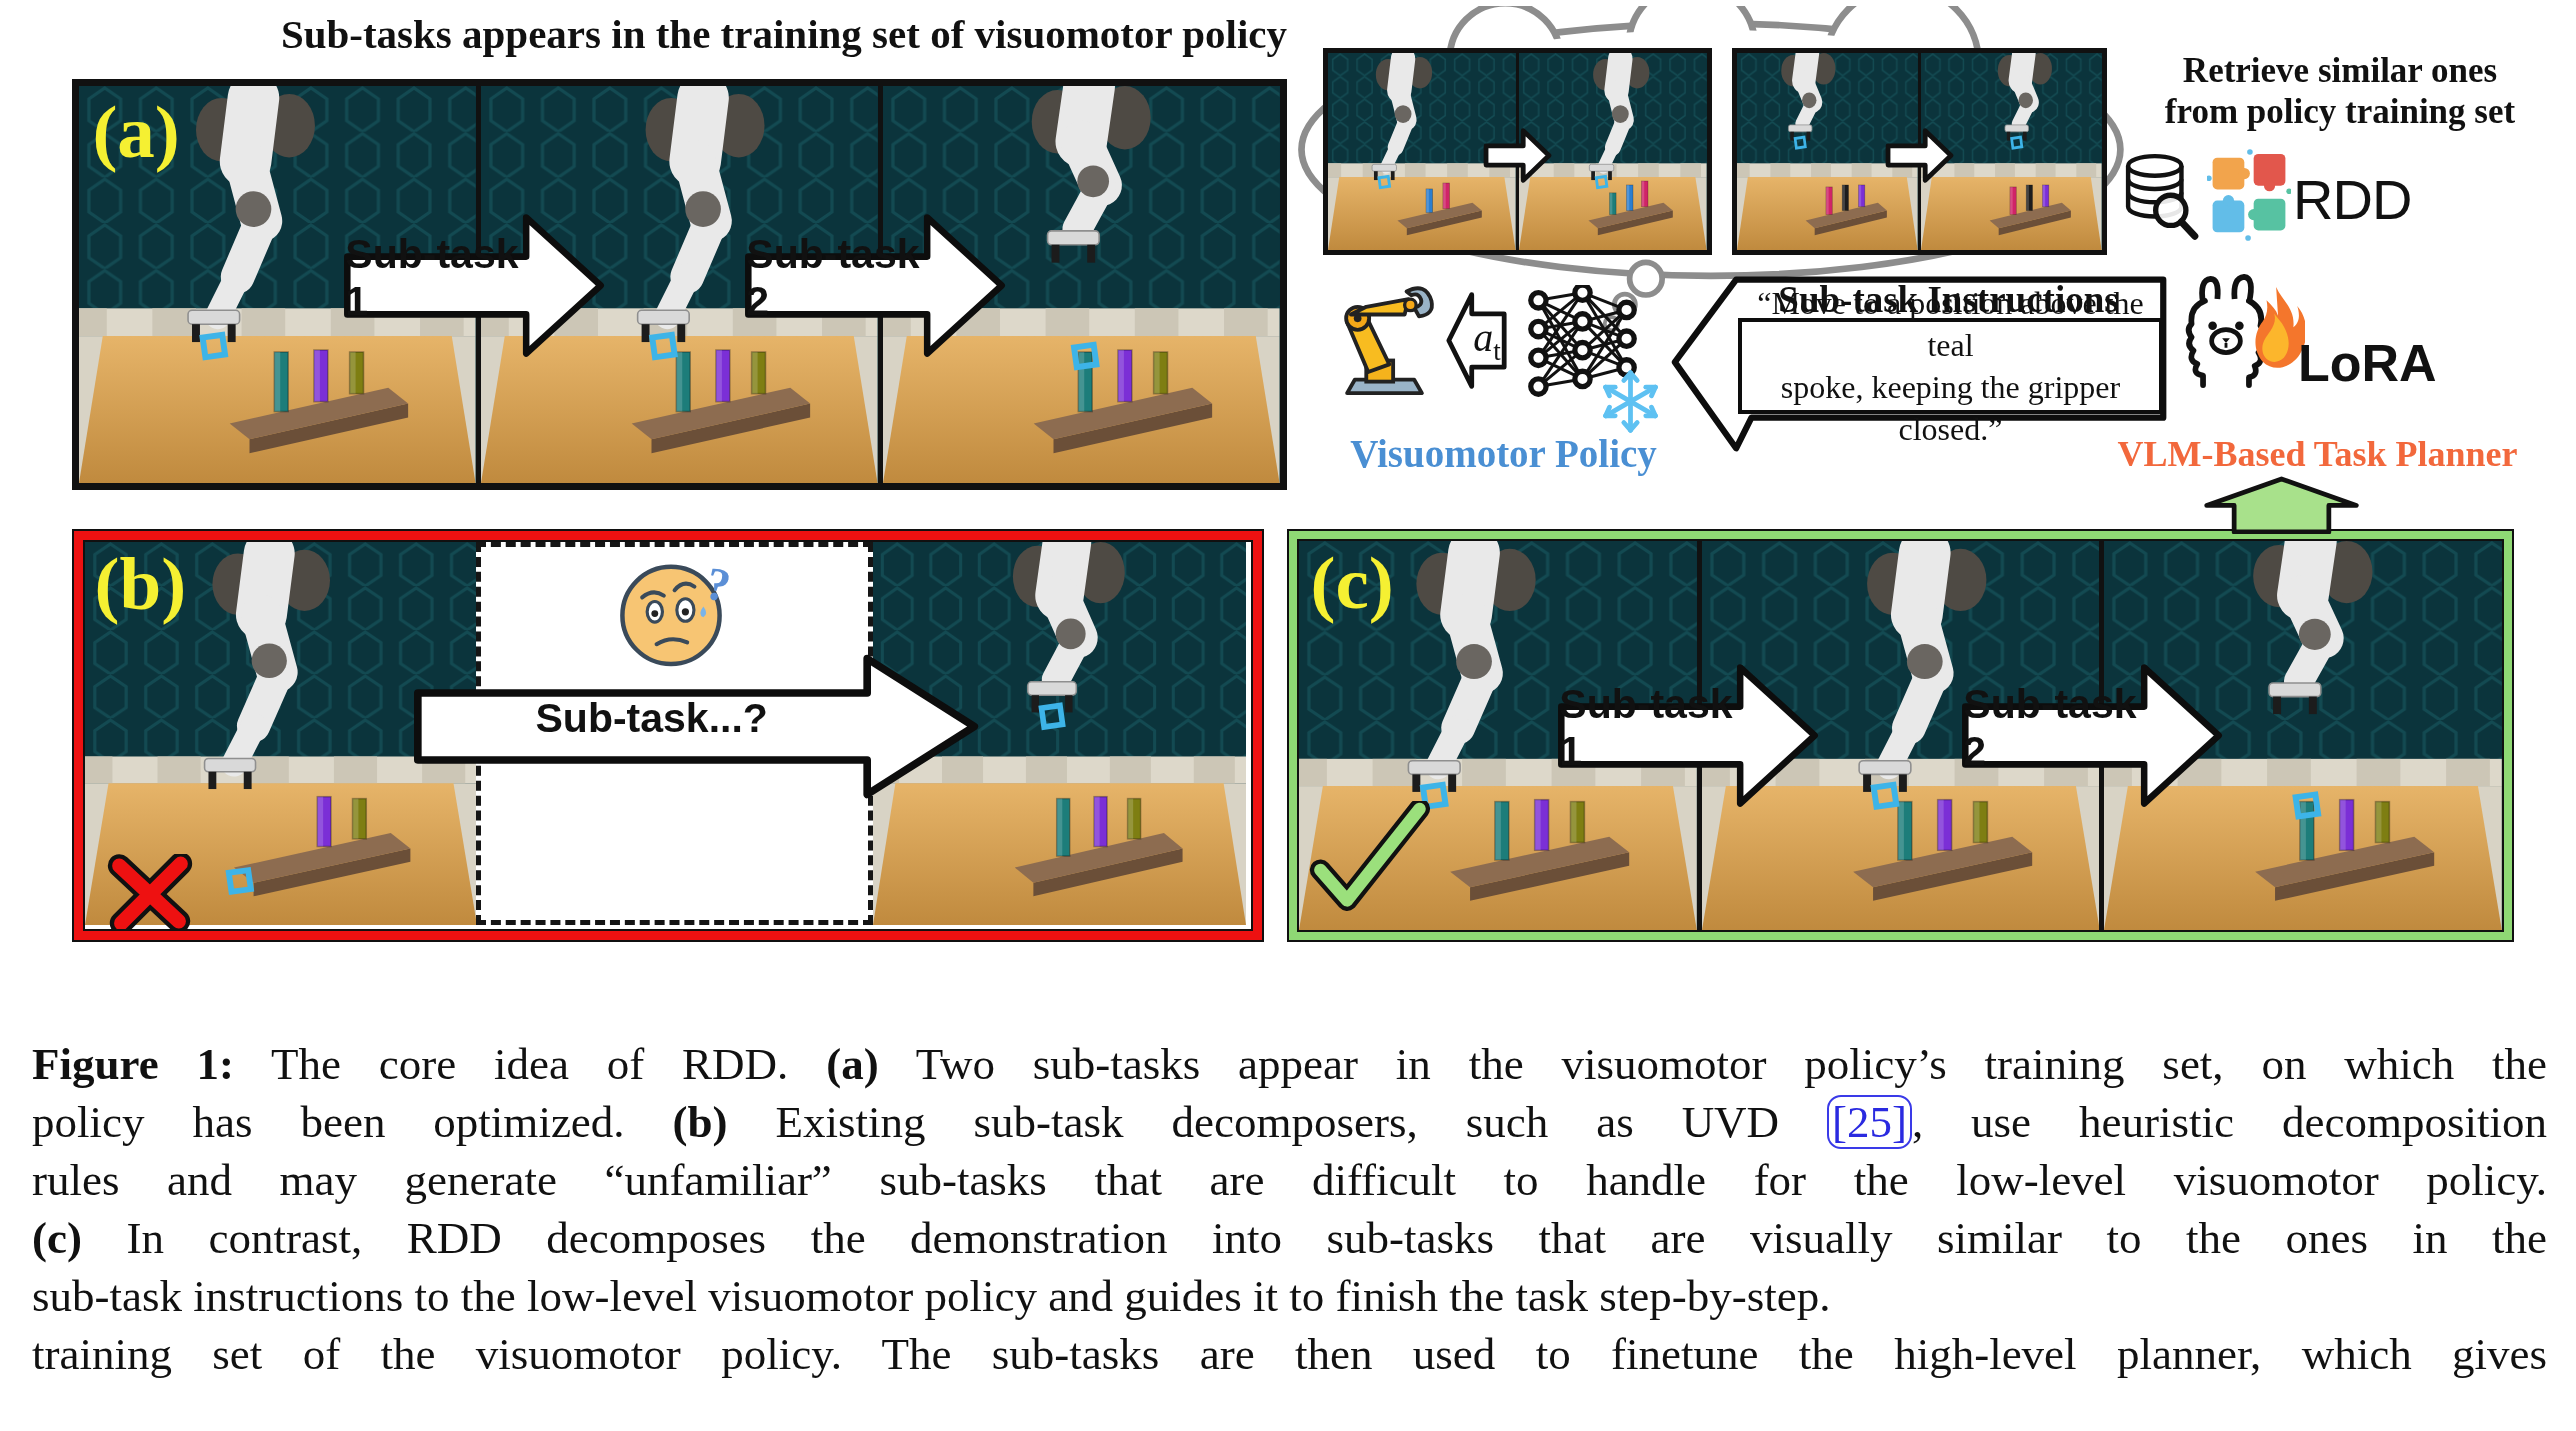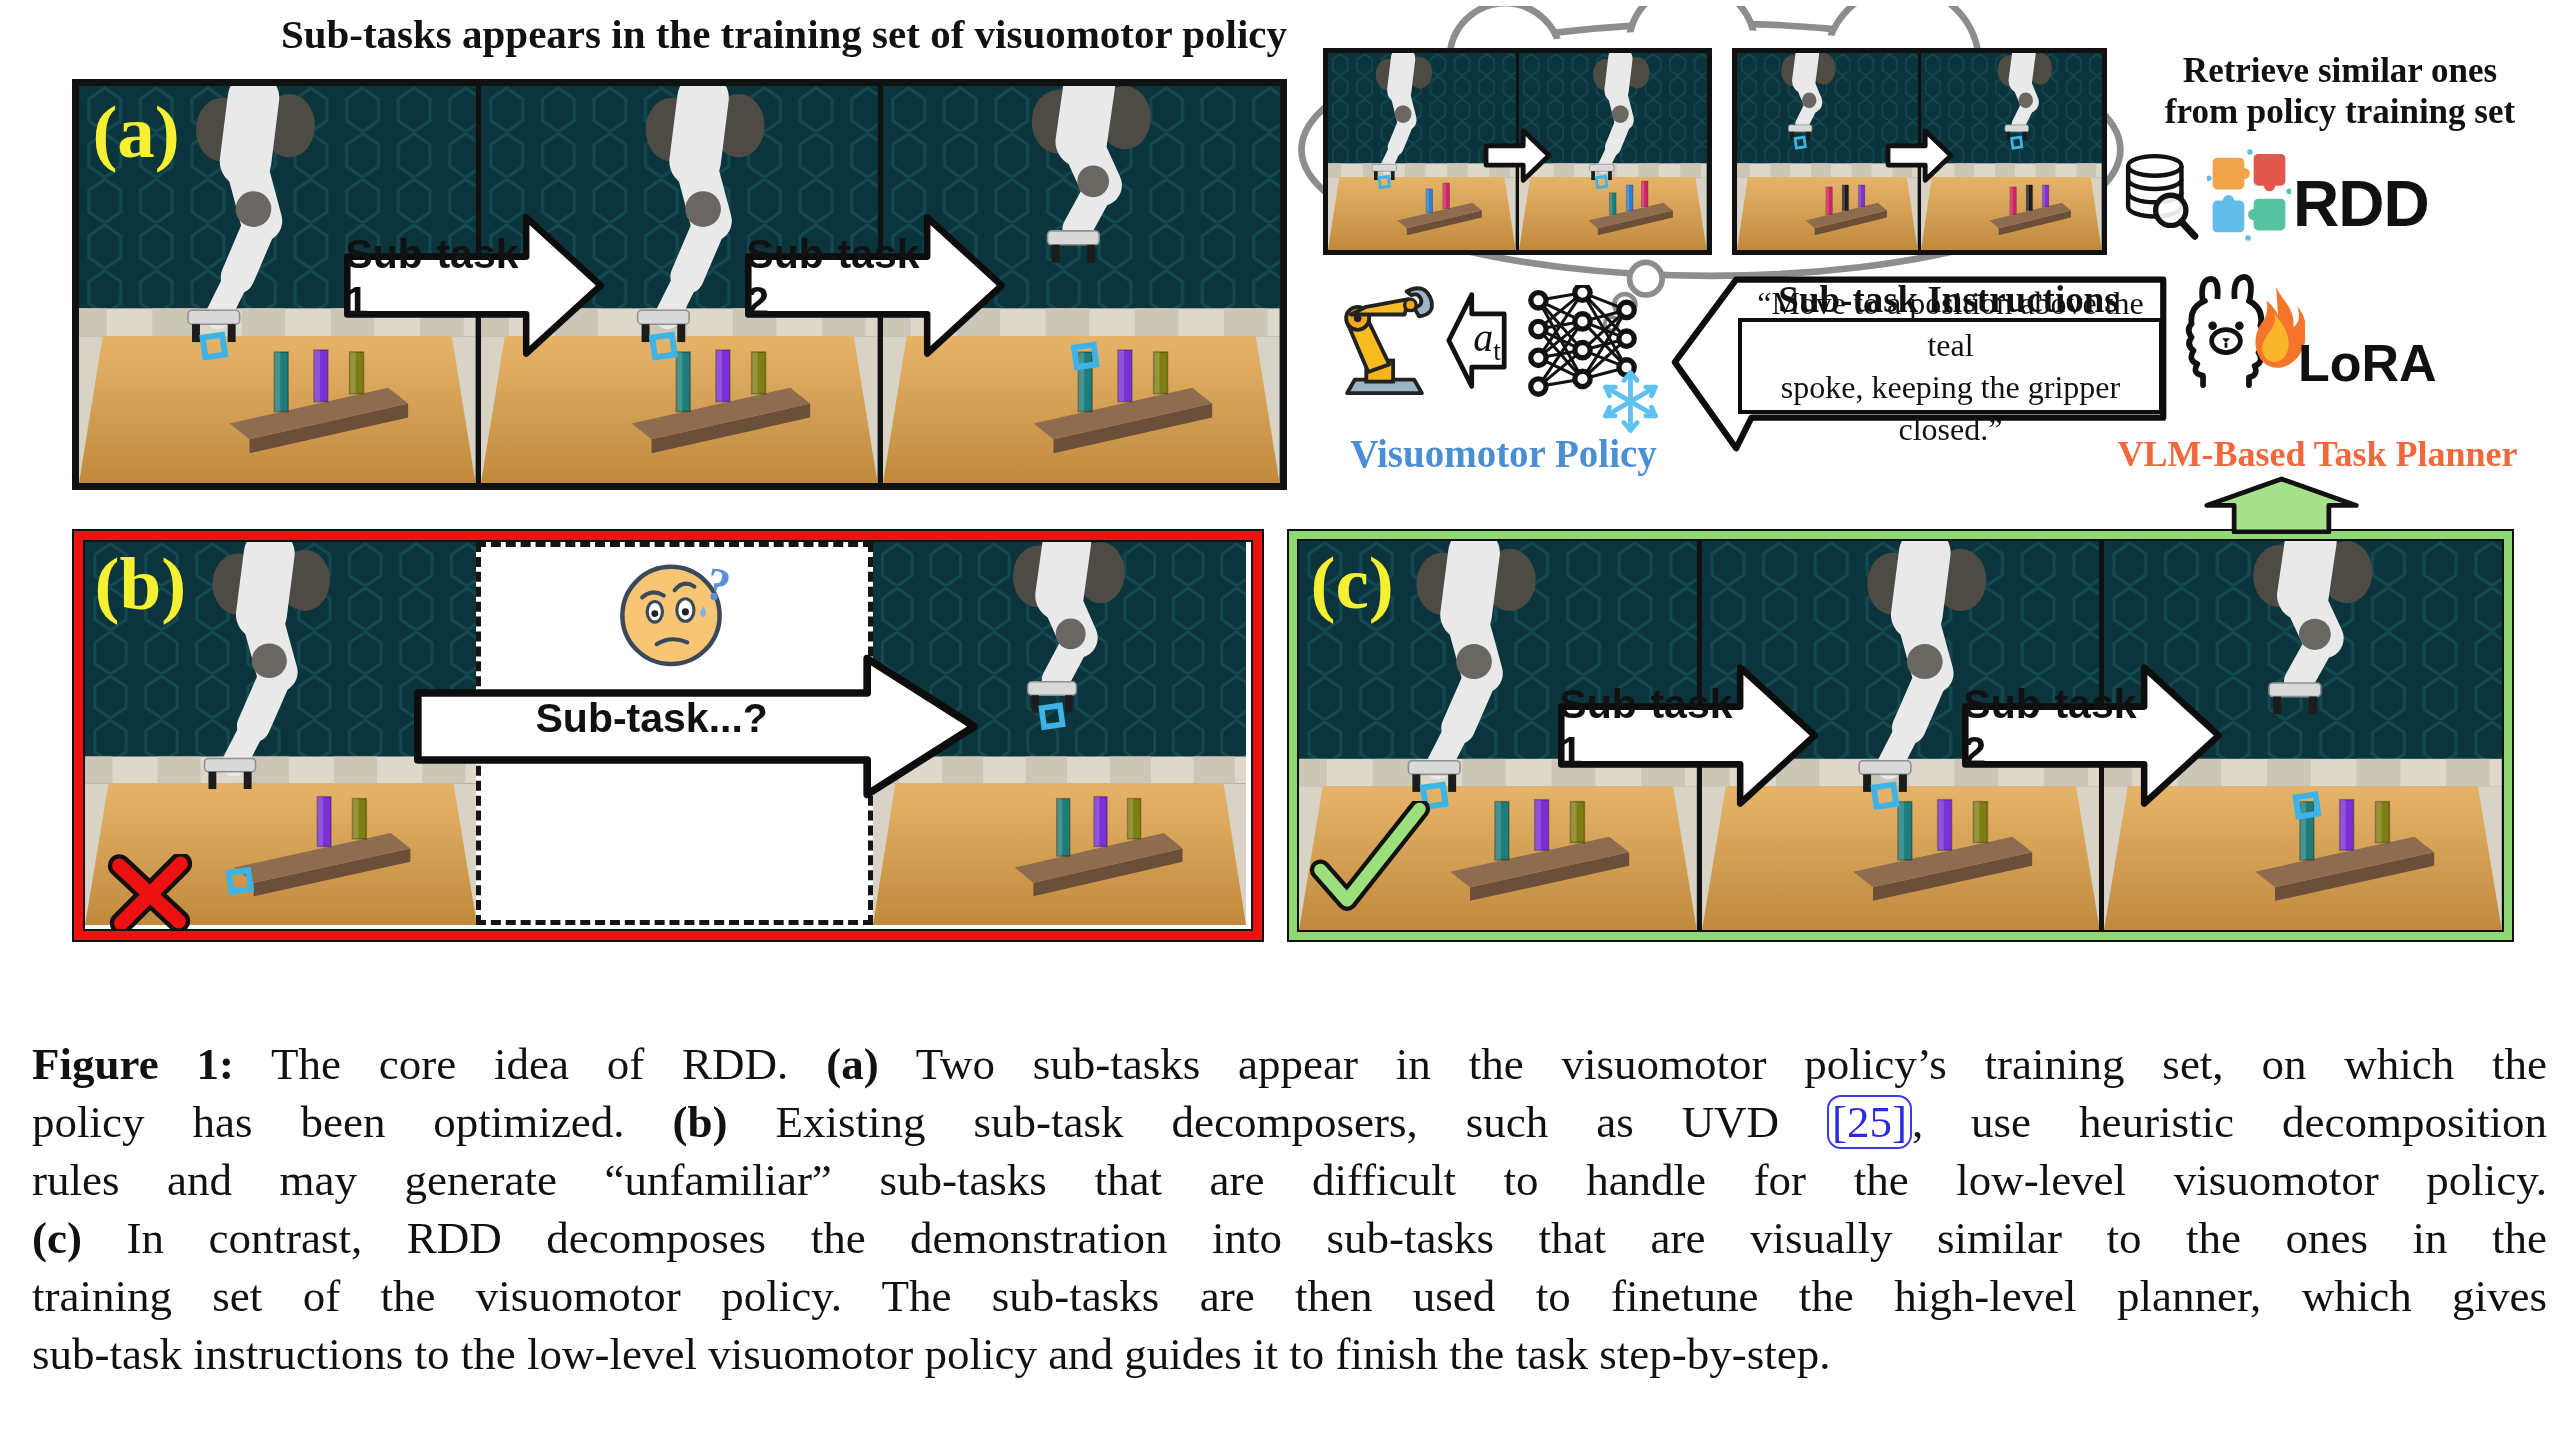--- a/index.html
+++ b/index.html
@@ -18,21 +18,21 @@
   .block-arrow svg{position:absolute;inset:0;width:100%;height:100%;}
   .block-arrow .lbl{position:absolute;left:2%;top:0;bottom:16px;width:70%;
       display:flex;align-items:center;justify-content:center;
       font-weight:bold;font-size:41px;font-family:Liberation Sans, sans-serif;}
   
   .thumb-pair{position:absolute;border:5.7px solid #111;background:#111;display:flex;gap:3.8px;
               box-sizing:border-box;z-index:3;}
   .retrieve{left:2117px;top:50px;width:446px;text-align:center;font-weight:bold;
             font-size:35px;line-height:41px;z-index:4;}
   .rdd-label{left:2293px;top:167px;font-family:"Liberation Sans",sans-serif;
-             font-weight:bold;font-size:64px;letter-spacing:-1px;z-index:4;}
+             font-weight:normal;font-size:56px;letter-spacing:-1px;z-index:4;}
   .policy-label{left:1334px;top:431px;width:339px;text-align:center;font-weight:bold;
                 font-size:39px;color:#4a8fd3;z-index:4;}
   .planner-label{left:2103px;top:433px;width:429px;text-align:center;font-weight:bold;
                  font-size:36px;color:#f2683c;z-index:4;}
   .lora-label{left:2298px;top:333px;font-family:"Liberation Sans",sans-serif;
               font-weight:bold;font-size:52px;z-index:4;}
   .st-arrow{left:1671px;top:272px;width:498px;height:184px;z-index:5;}
   .st-arrow svg{position:absolute;inset:0;width:100%;height:100%;}
   .st-title{position:absolute;left:67px;top:5.7px;width:421px;text-align:center;
             font-weight:bold;font-size:37px;}
@@ -735,16 +735,16 @@
     </svg>
   </div>
  </div>
 </div>
 
 <div class="abs caption">
     <div class="cap-line"><span class="b">Figure 1:</span><span> The core idea of RDD. </span><span class="b">(a)</span><span> Two sub-tasks appear in the visuomotor policy’s training set, on which the</span></div>
     <div class="cap-line"><span>policy has been optimized. </span><span class="b">(b)</span><span> Existing sub-task decomposers, such as UVD </span><span class="cite">[25]</span><span>, use heuristic decomposition</span></div>
     <div class="cap-line"><span>rules and may generate “unfamiliar” sub-tasks that are difficult to handle for the low-level visuomotor policy.</span></div>
     <div class="cap-line"><span class="b">(c)</span><span> In contrast, RDD decomposes the demonstration into sub-tasks that are visually similar to the ones in the</span></div>
+    <div class="cap-line last"><span>sub-task instructions to the low-level visuomotor policy and guides it to finish the task step-by-step.</span></div>
     <div class="cap-line"><span>training set of the visuomotor policy. The sub-tasks are then used to finetune the high-level planner, which gives</span></div>
-    <div class="cap-line last"><span>sub-task instructions to the low-level visuomotor policy and guides it to finish the task step-by-step.</span></div>
   </div>
 
 
 </body></html>

